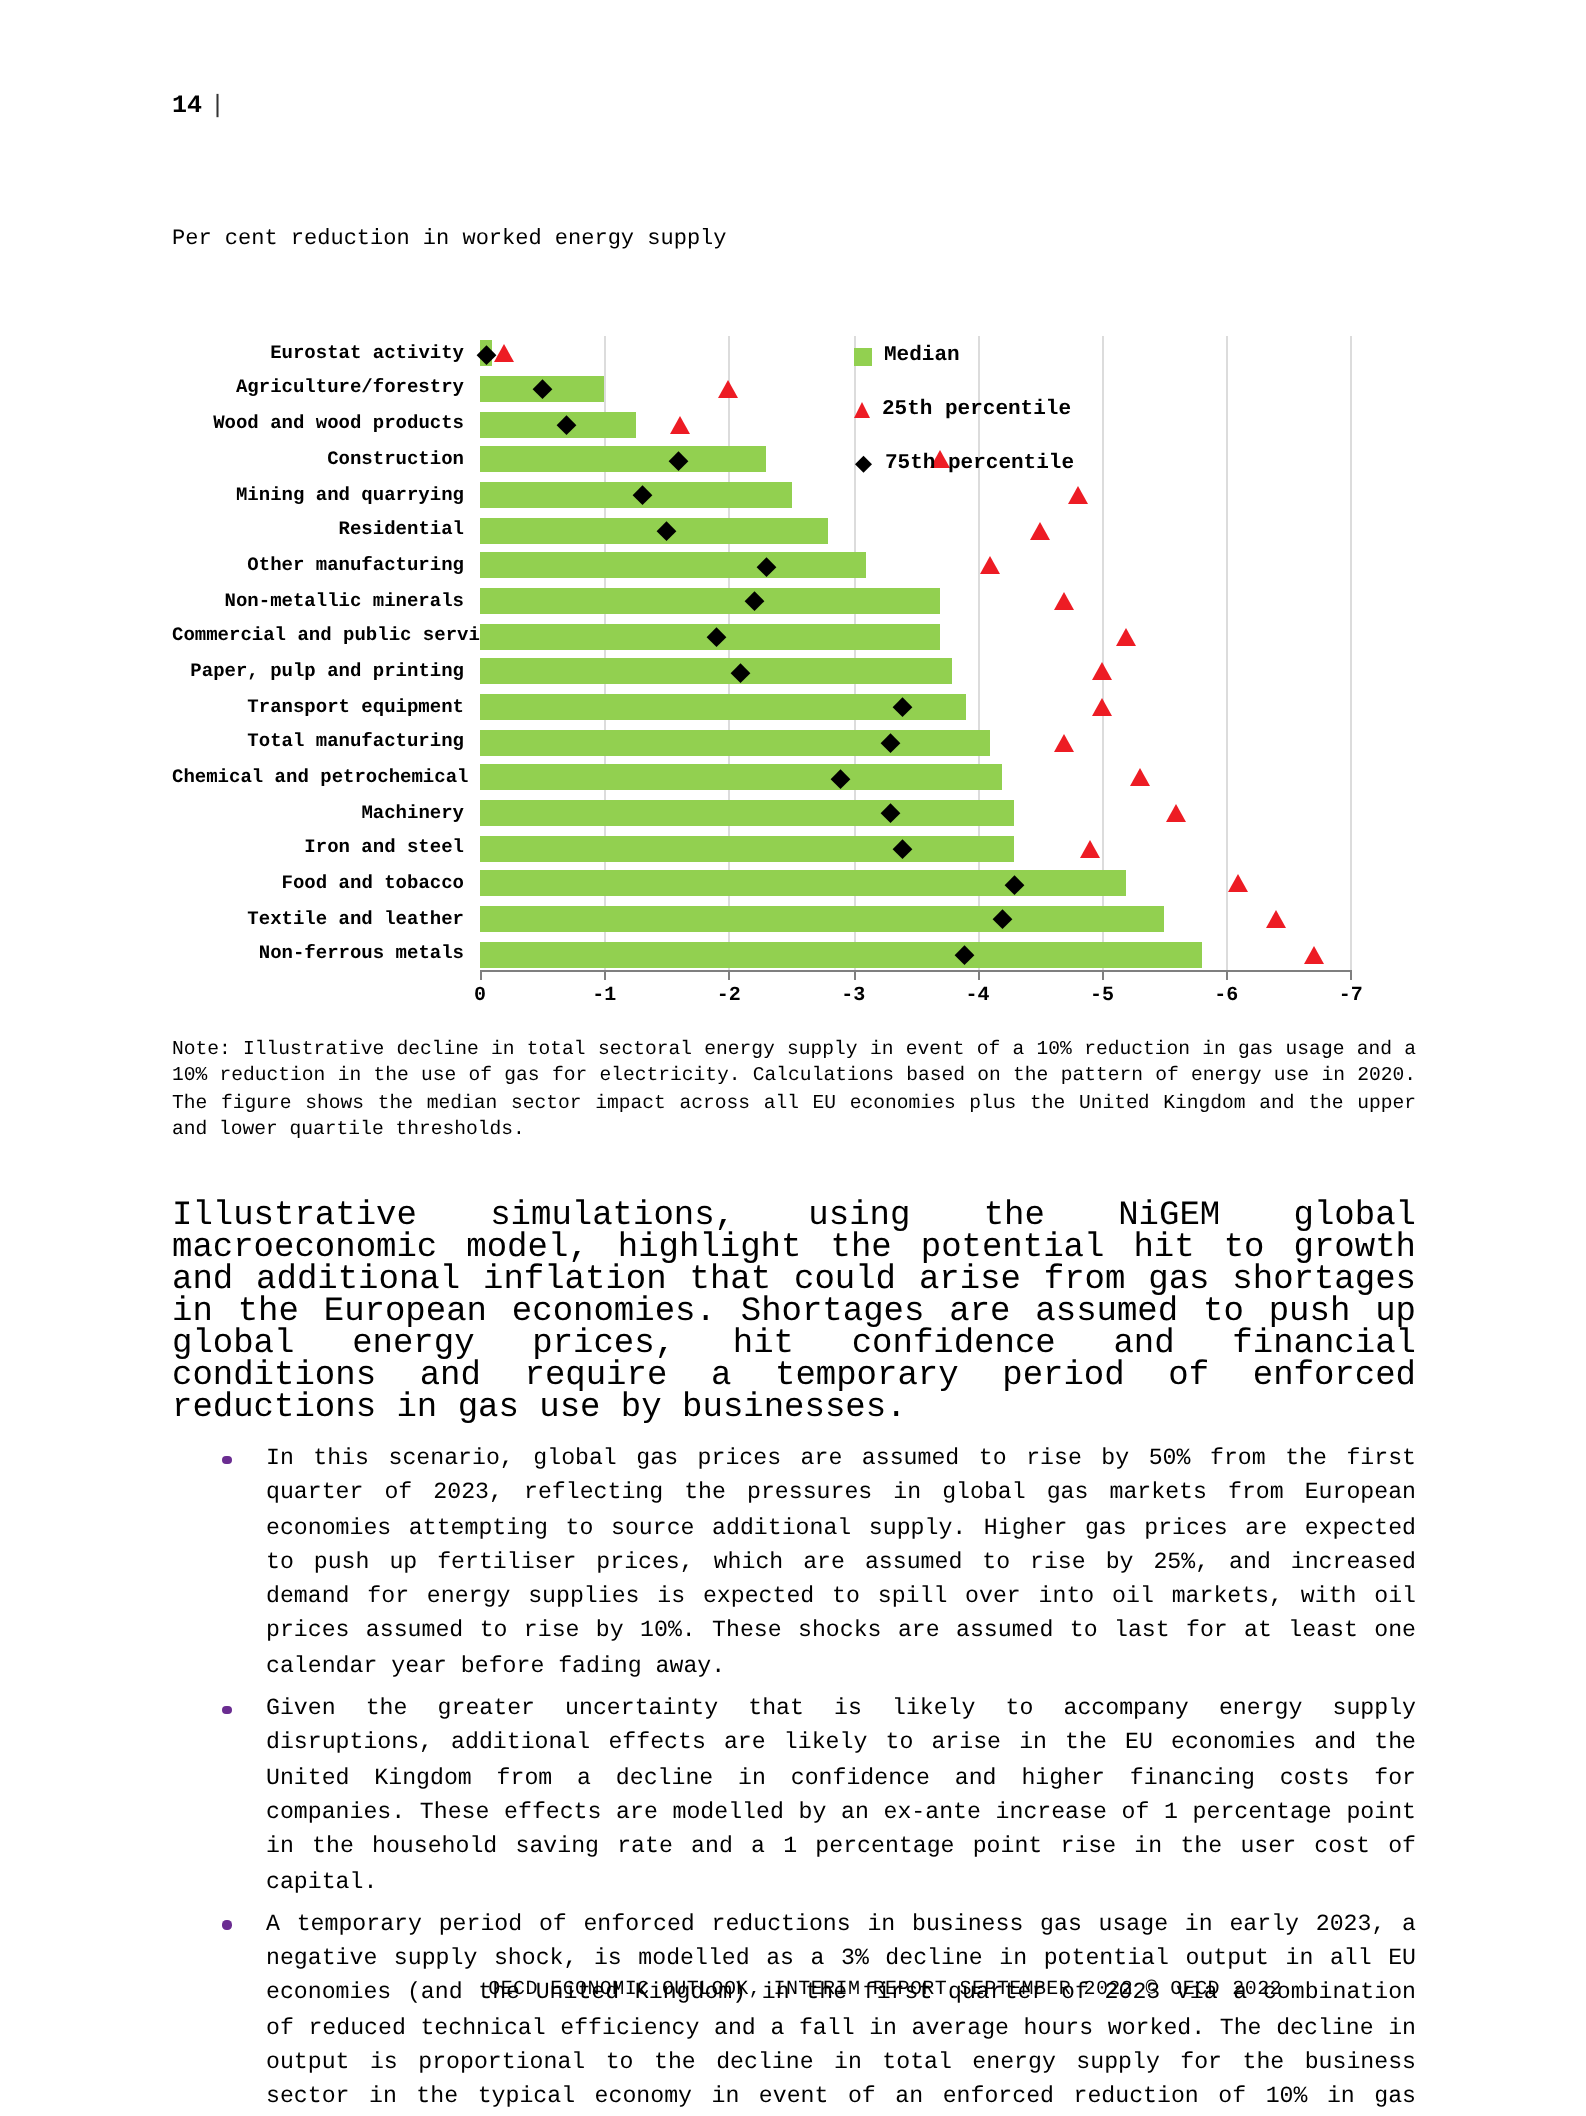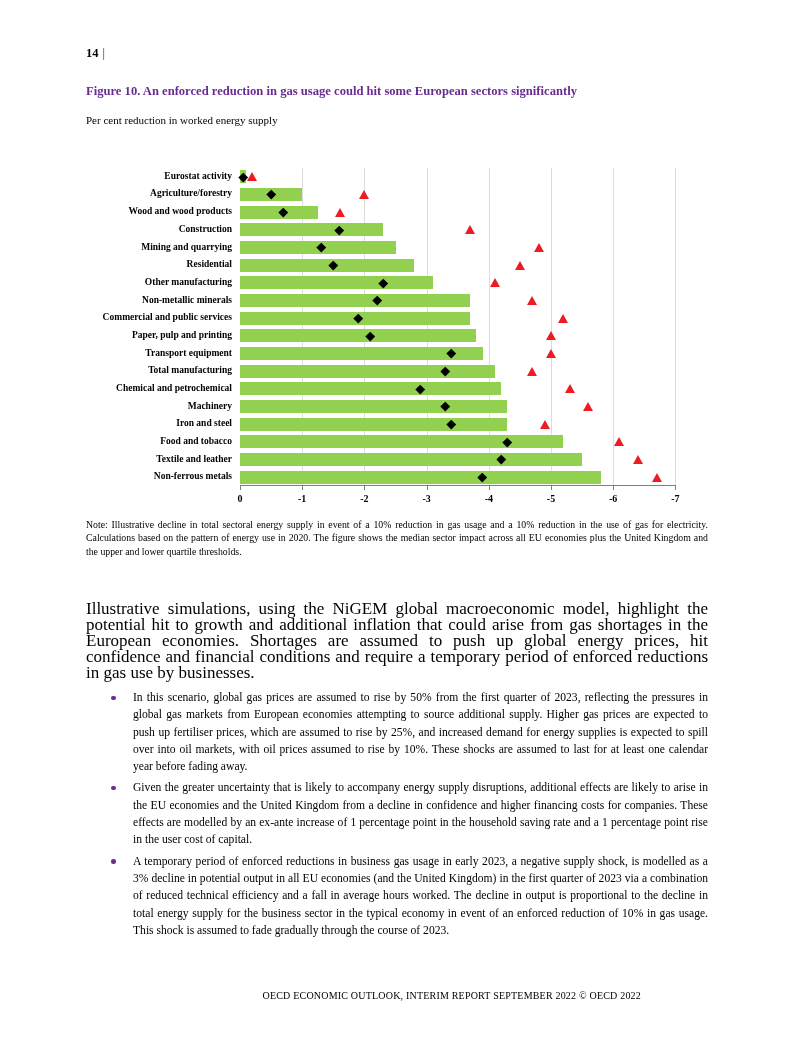--- a/index.html
+++ b/index.html
@@ -1,19 +1,19 @@
 <!DOCTYPE html>
 <html style="--accent: #6a2c91; --bar: #92d050; --p25: #ed1c24;"><head>
 <meta charset="utf-8">
 <style>
   * { margin:0; padding:0; box-sizing:border-box; }
   html,body { background:#ffffff; }
   .page {
     position:relative; width:727px; height:1058px; background:#fff;
-    font-family:Liberation Serif, serif; color:#000; overflow:hidden;
+    font-family:Liberation Mono, monospace; color:#000; overflow:hidden;
   }
   .pagenum { position:absolute; left:86px; top:46px; font-size:12.5px; font-weight:bold; }
   .pagenum .sep { font-weight:normal; margin-left:4px; color:#333; }
   .fig-title { position:absolute; left:86px; top:84px; width:640px;
     font-size:12.6px; font-weight:bold; color:var(--accent,#6a2c91); }
   .fig-subtitle { position:absolute; left:86px; top:114px; font-size:11px; }
 
   
   .chart { position:absolute; left:86px; top:168px; width:620px; height:345px; }
   .cat-labels { position:absolute; left:0; top:0; width:146px; height:318px; }
@@ -55,21 +55,20 @@
 </style>
 </head>
 <body>
 
 <div class="page">
 
   <div class="pagenum">
     <span>14</span><span class="sep">|</span>
   </div>
 
-  <div class="fig-title">Figure 10. An enforced reduction in gas usage could hit some European sectors significantly</div>
   <div class="fig-subtitle">Per cent reduction in worked energy supply</div>
 
   <div class="chart">
     <div class="cat-labels" id="catLabels">
         <div class="cat-label" style="top: 2.835px;">Eurostat activity</div>
         <div class="cat-label" style="top: 20px;">Agriculture/forestry</div>
         <div class="cat-label" style="top: 38.175px;">Wood and wood products</div>
         <div class="cat-label" style="top: 55.845px;">Construction</div>
         <div class="cat-label" style="top: 73.515px;">Mining and quarrying</div>
         <div class="cat-label" style="top: 91.185px;">Residential</div>
@@ -158,20 +157,34 @@
         <div class="tick-label" style="left: 186.6px;">-3</div>
         <div class="tick" style="left: 248.8px;"></div>
         <div class="tick-label" style="left: 248.8px;">-4</div>
         <div class="tick" style="left: 311px;"></div>
         <div class="tick-label" style="left: 311px;">-5</div>
         <div class="tick" style="left: 373.2px;"></div>
         <div class="tick-label" style="left: 373.2px;">-6</div>
         <div class="tick" style="left: 435.4px;"></div>
         <div class="tick-label" style="left: 435.4px;">-7</div>
       </div>
+    <div class="legend" id="legend">
+        <div class="legend-item">
+          <span class="lg-mark lg-square"></span>
+          <span>Median</span>
+        </div>
+        <div class="legend-item">
+          <span class="lg-mark lg-tri"></span>
+          <span>25th percentile</span>
+        </div>
+        <div class="legend-item">
+          <span class="lg-mark lg-dia"></span>
+          <span>75th percentile</span>
+        </div>
+      </div>
   </div>
 
   <div class="notes">
     <div class="note">Note: Illustrative decline in total sectoral energy supply in event of a 10% reduction in gas usage and a 10% reduction in the use of gas for electricity. Calculations based on the pattern of energy use in 2020. The figure shows the median sector impact across all EU economies plus the United Kingdom and the upper and lower quartile thresholds.</div>
   </div>
 
   <div class="body-block">
     <p class="body-para">Illustrative simulations, using the NiGEM global macroeconomic model, highlight the potential hit to growth and additional inflation that could arise from gas shortages in the European economies. Shortages are assumed to push up global energy prices, hit confidence and financial conditions and require a temporary period of enforced reductions in gas use by businesses.</p>
     <ul class="bullets" id="bullets">
         <li><span class="dot"></span><span>In this scenario, global gas prices are assumed to rise by 50% from the first quarter of 2023, reflecting the pressures in global gas markets from European economies attempting to source additional supply. Higher gas prices are expected to push up fertiliser prices, which are assumed to rise by 25%, and increased demand for energy supplies is expected to spill over into oil markets, with oil prices assumed to rise by 10%. These shocks are assumed to last for at least one calendar year before fading away.</span></li>

